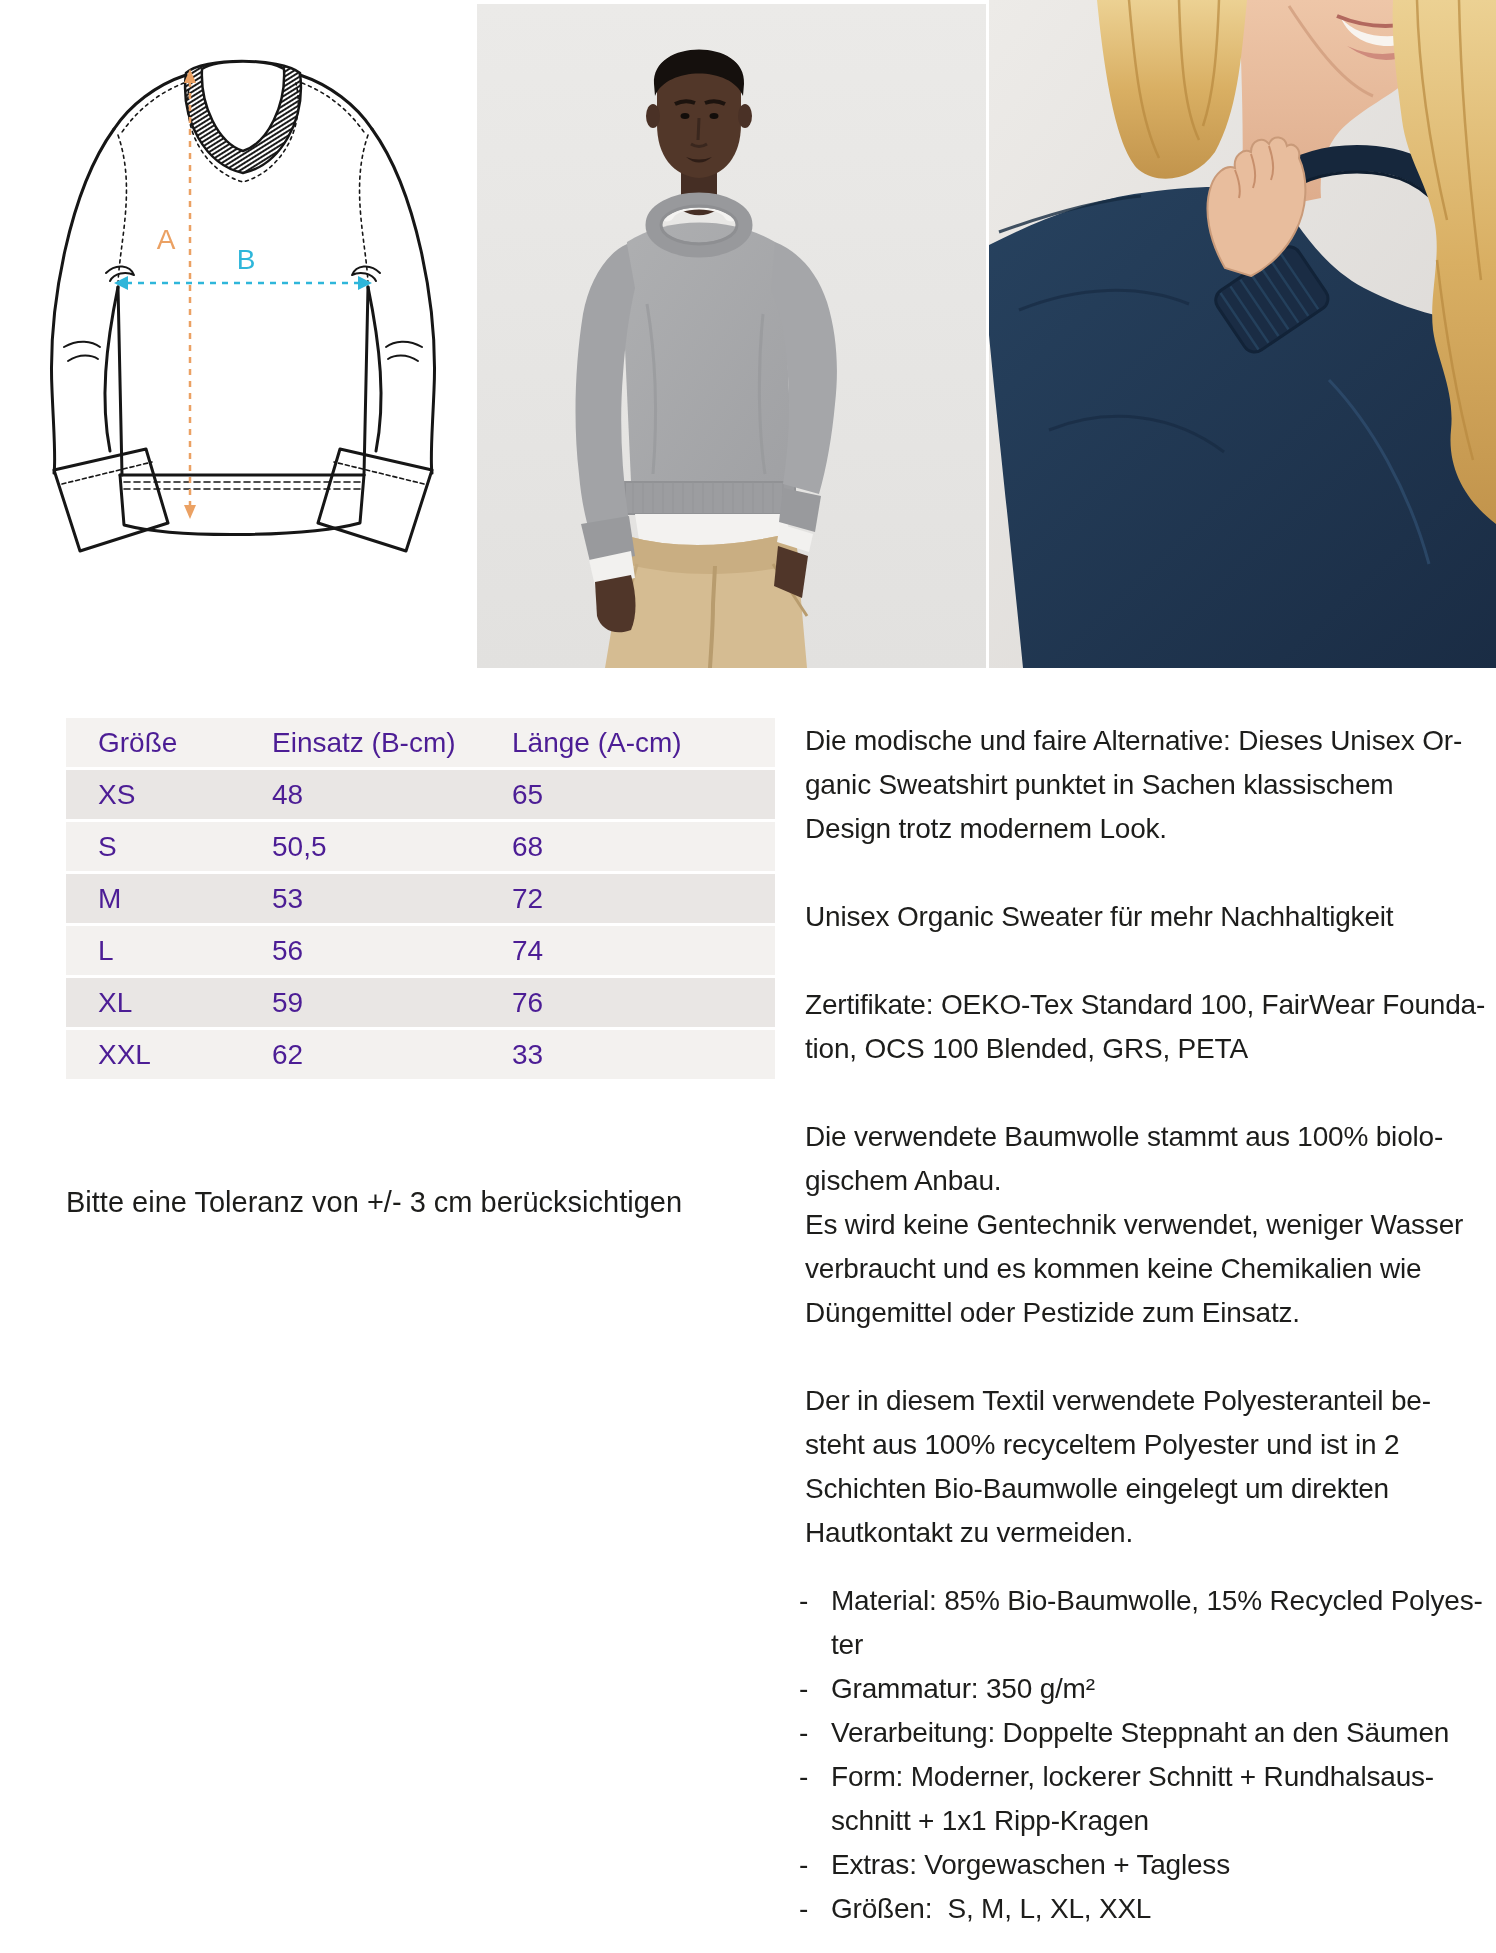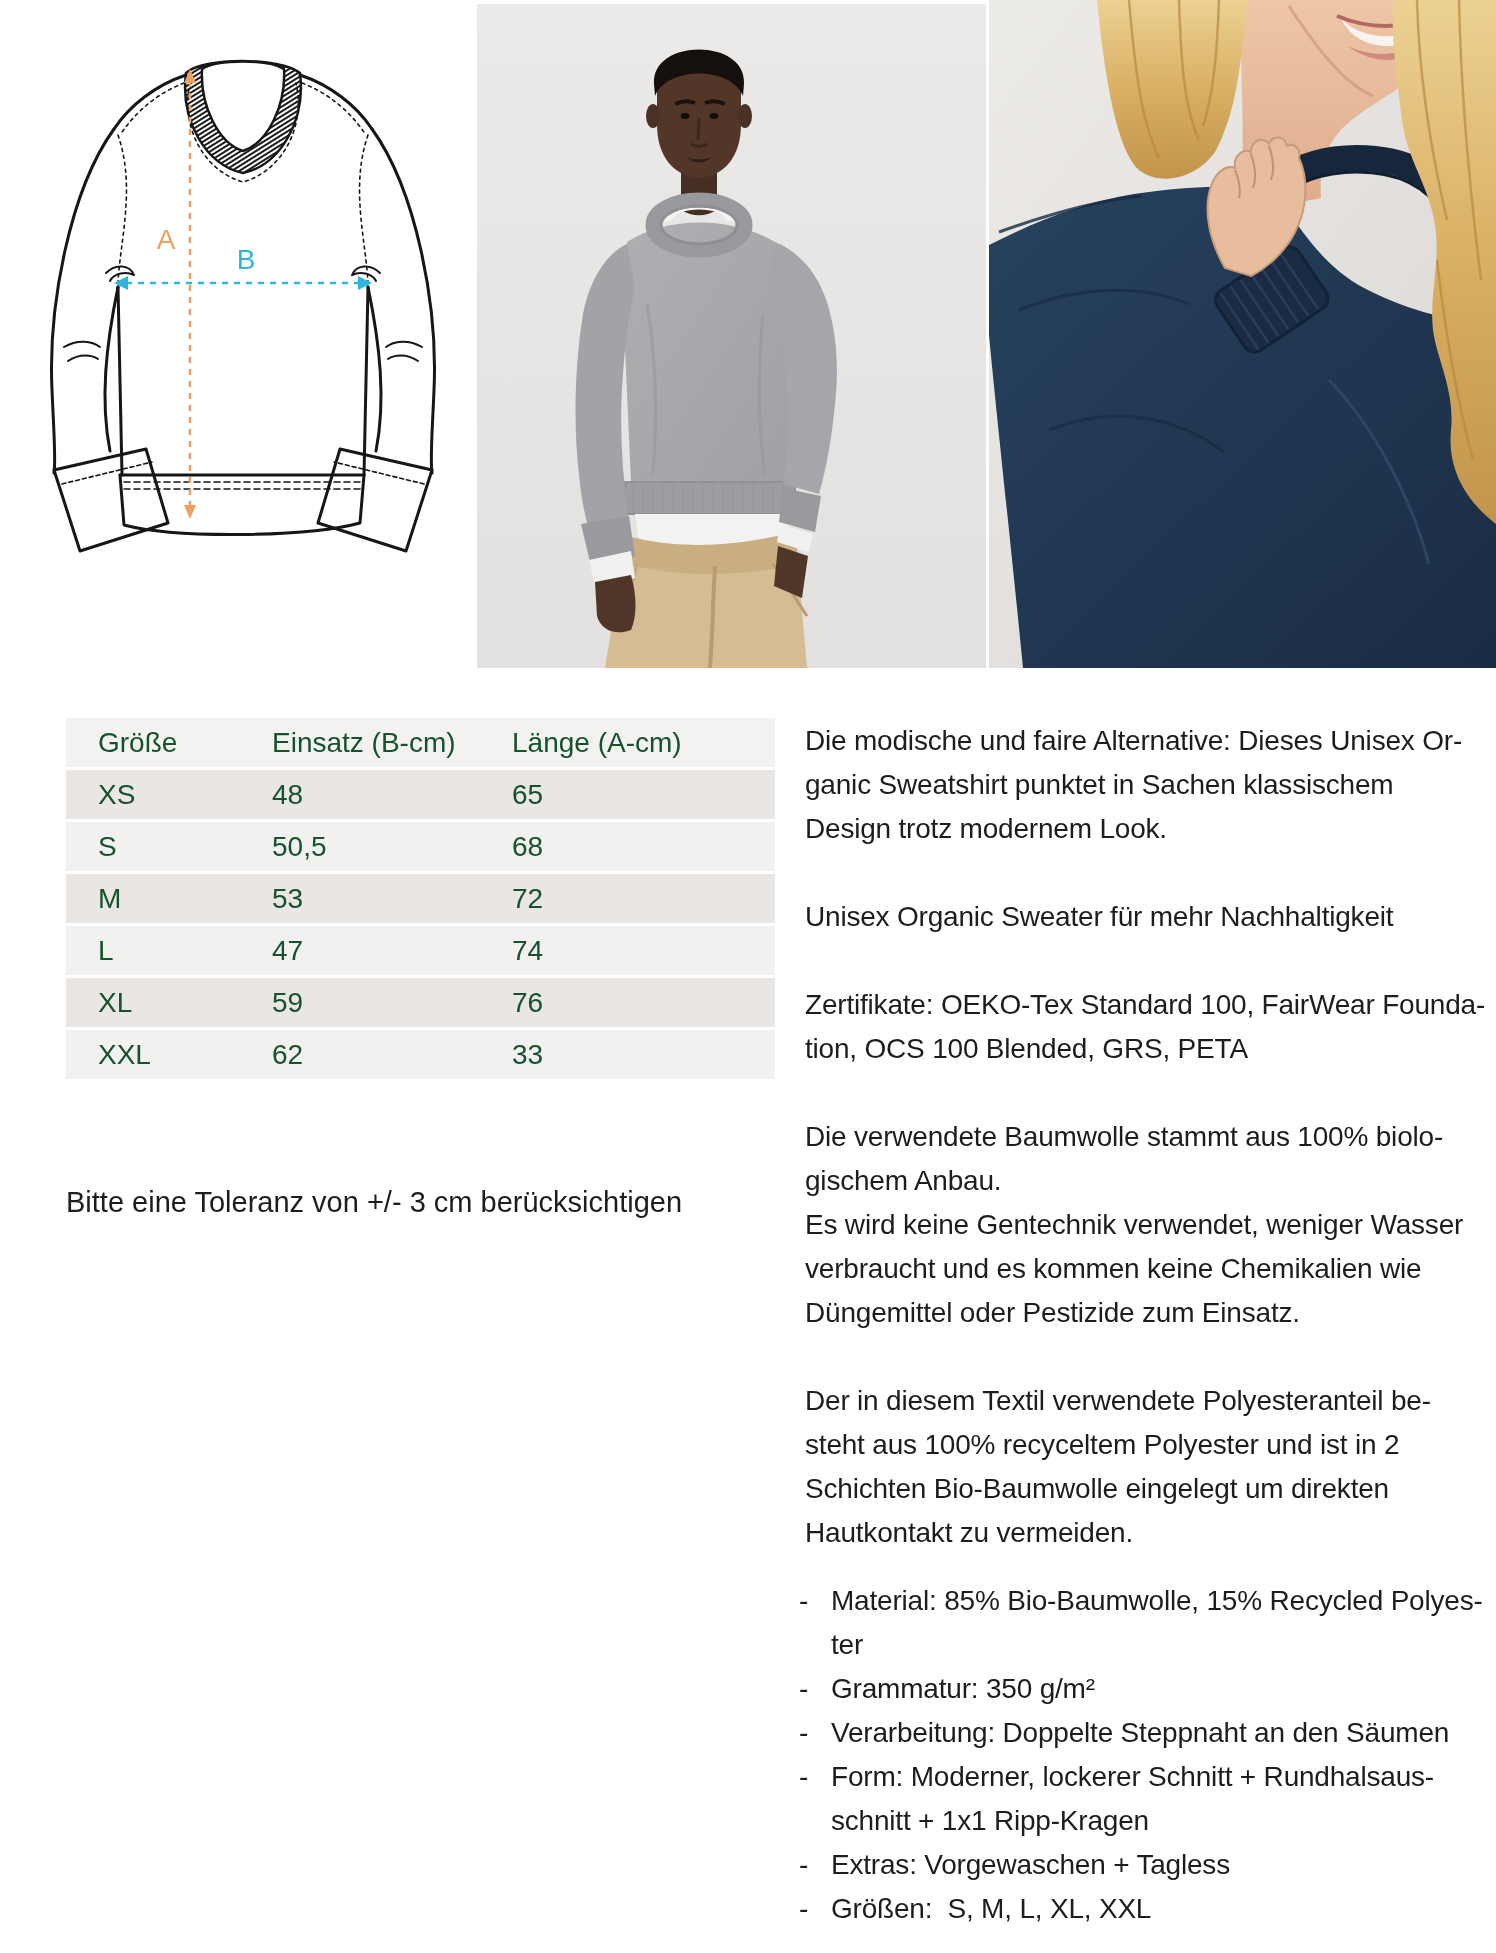--- a/index.html
+++ b/index.html
@@ -7,21 +7,21 @@
          font-family:"Liberation Sans","DejaVu Sans",sans-serif;}
 
   
   #diagram-wrap{position:absolute;left:18px;top:25px;width:440px;height:535px;}
   #photo-man{position:absolute;left:477px;top:4px;width:509px;height:664px;}
   #photo-woman{position:absolute;left:989px;top:0px;width:507px;height:668px;}
 
   
   table.size-table{position:absolute;left:66px;top:715px;width:709px;
     border-collapse:separate;border-spacing:0 3px;table-layout:fixed;
-    font-size:28px;color:#14532d;font-weight:400;}
+    font-size:28px;color:#4c1d95;font-weight:400;}
   table.size-table col.c1{width:206px;}
   table.size-table col.c2{width:240px;}
   table.size-table col.c3{width:263px;}
   table.size-table th,table.size-table td{height:49px;text-align:left;font-weight:400;
     padding:0;vertical-align:middle;}
   table.size-table th:first-child,table.size-table td:first-child{padding-left:32px;}
   table.size-table thead th{background:#f4f2f0;}
   table.size-table tbody tr:nth-child(odd) td{background:#e9e6e4;}
   table.size-table tbody tr:nth-child(even) td{background:#f3f1ef;}
 
@@ -253,21 +253,21 @@
           <td>50,5</td>
           <td>68</td>
         </tr>
         <tr>
           <td>M</td>
           <td>53</td>
           <td>72</td>
         </tr>
         <tr>
           <td>L</td>
-          <td>47</td>
+          <td>56</td>
           <td>74</td>
         </tr>
         <tr>
           <td>XL</td>
           <td>59</td>
           <td>76</td>
         </tr>
         <tr>
           <td>XXL</td>
           <td>62</td>

